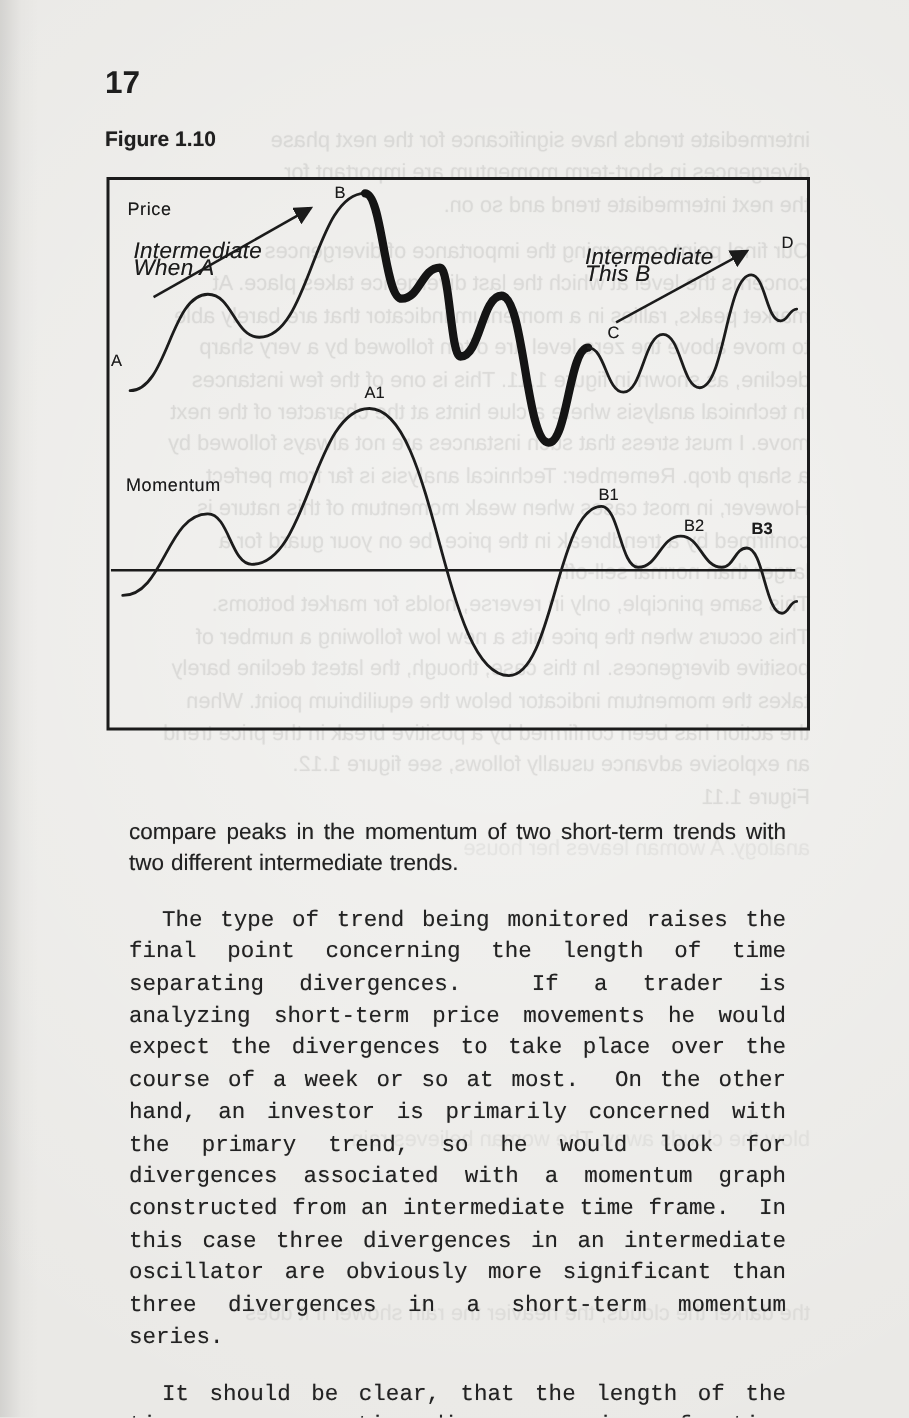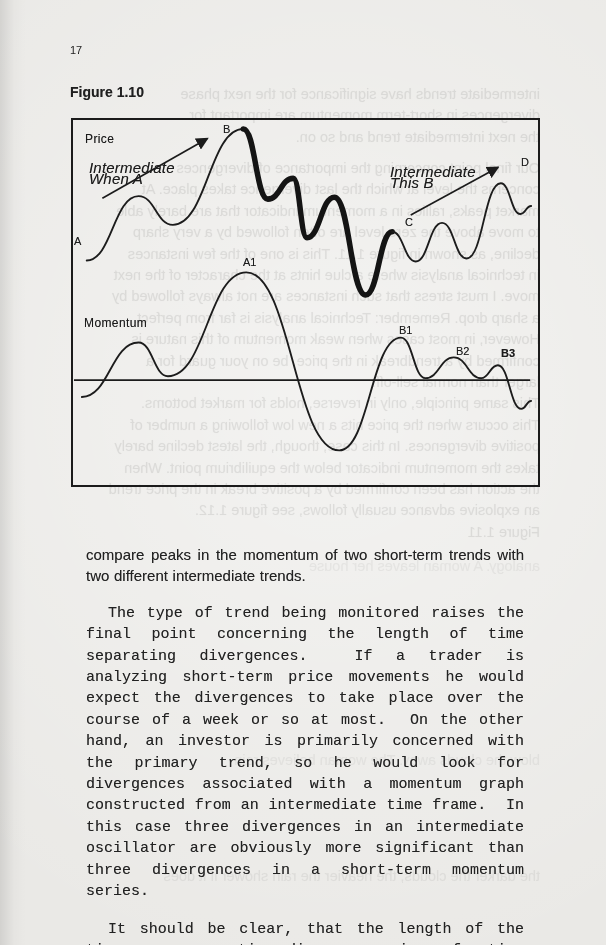--- a/index.html
+++ b/index.html
@@ -29,21 +29,21 @@
     color:#30302e;white-space:nowrap;
     text-shadow:0 0 1px rgba(60,60,60,0.6);
   }
   
   .content{position:absolute;inset:0;z-index:1;}
   .hdr{
     position:absolute;left:70px;top:44px;width:470px;
     display:flex;justify-content:space-between;align-items:baseline;
   }
   .hdr .title{font-size:14.5px;color:#232323;letter-spacing:0.2px;text-shadow:0 0 0.5px rgba(30,30,30,0.45);}
-  .hdr .pnum{font-size:11px;font-weight:400;color:#1e1e1e;}
+  .hdr .pnum{font-size:21px;font-weight:700;color:#1e1e1e;}
   .figcap{
     position:absolute;left:70px;top:84px;
     font-size:14px;font-weight:700;color:#1f1f1f;
     text-shadow:0 0 0.5px rgba(30,30,30,0.45);
   }
   .figbox{
     position:absolute;left:71px;top:118px;width:469px;height:369px;
     border:2px solid #1b1b1b;
     box-sizing:border-box;
   }

